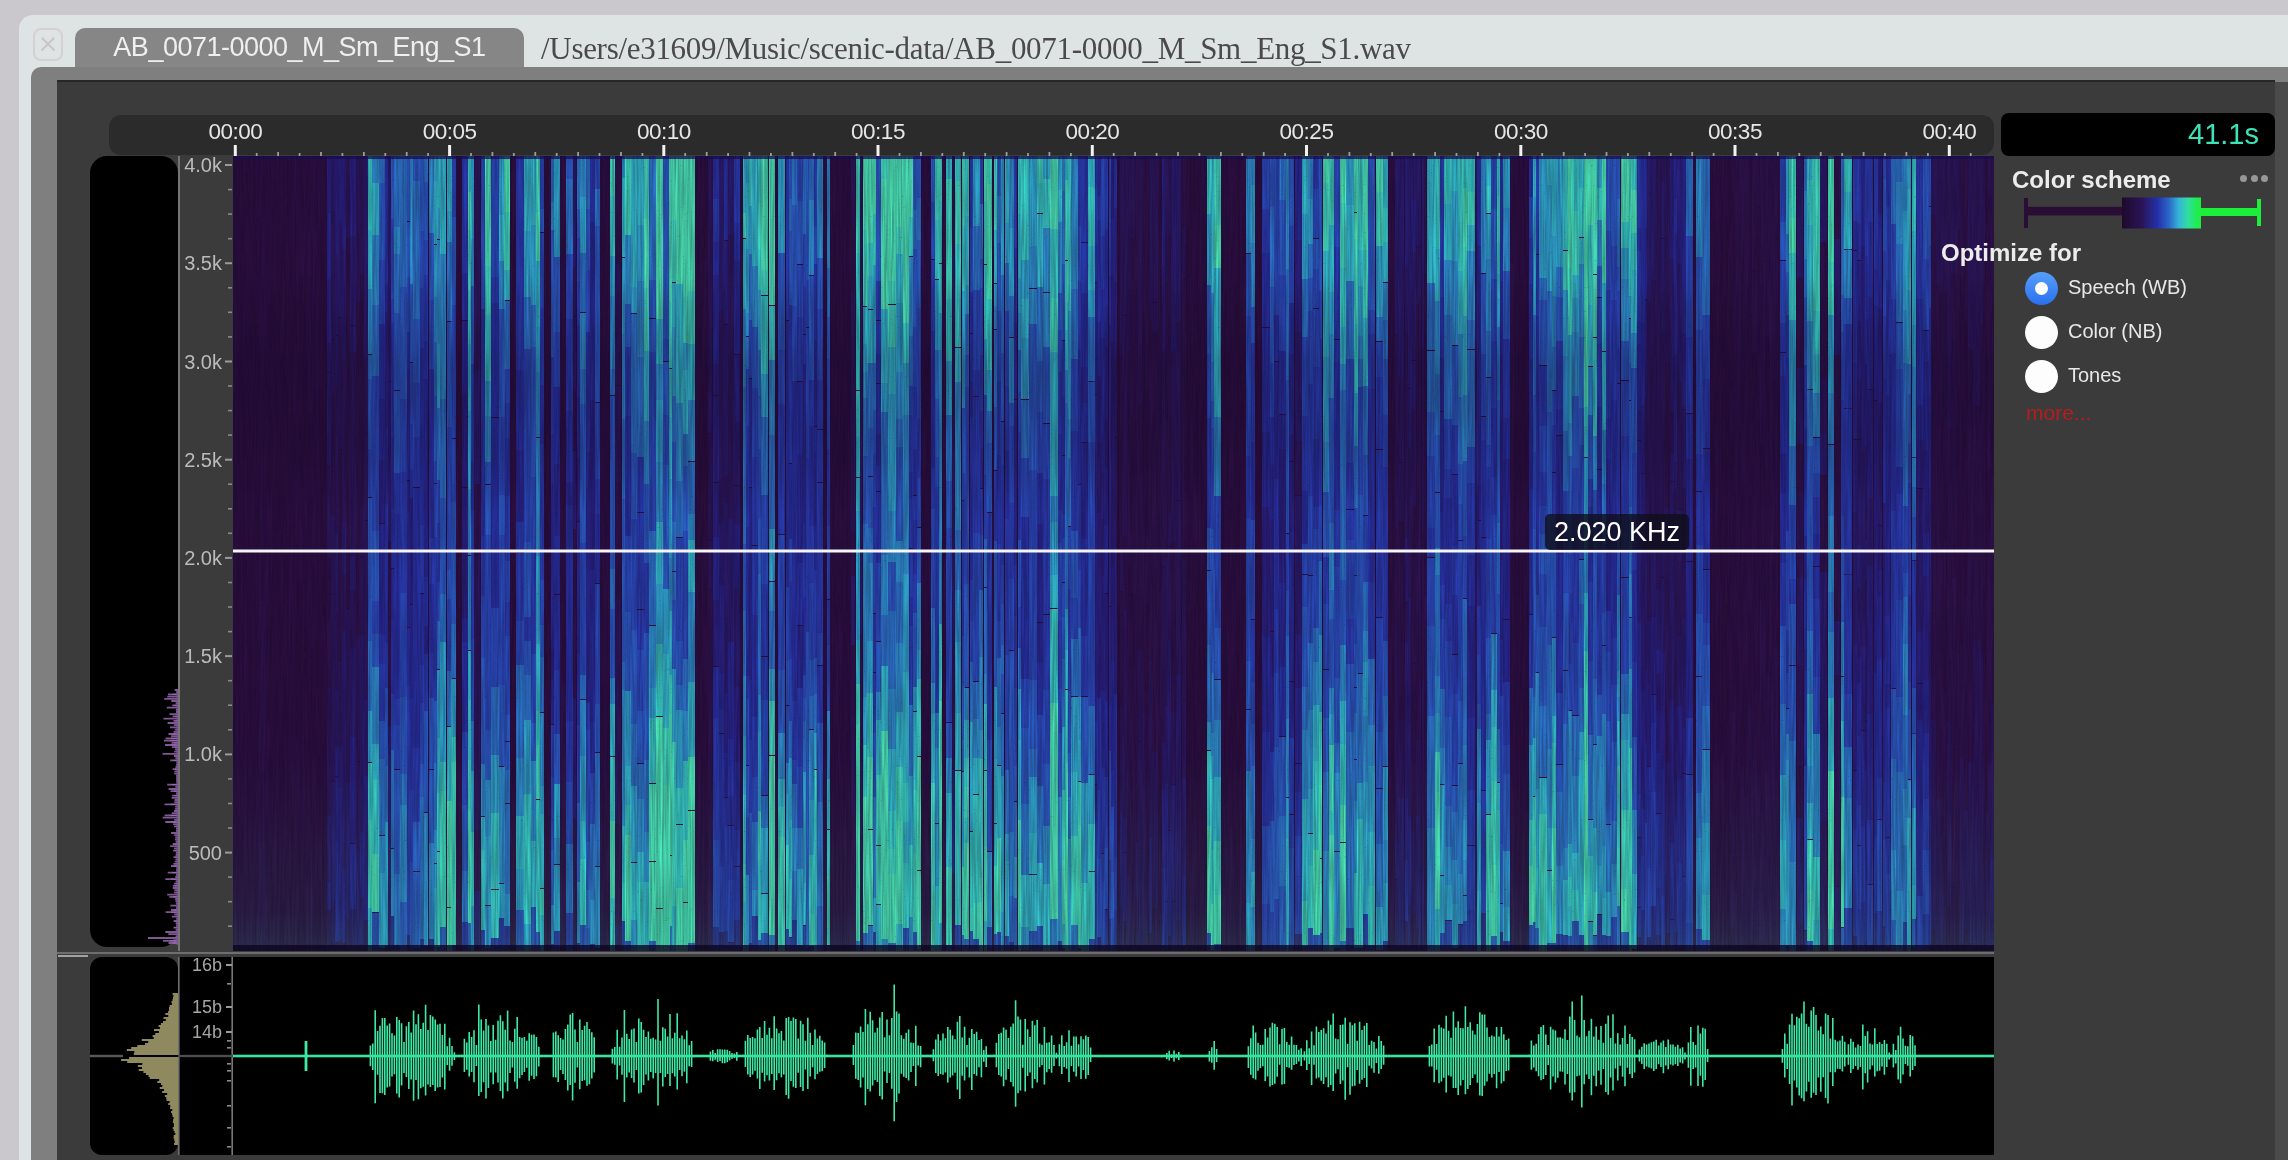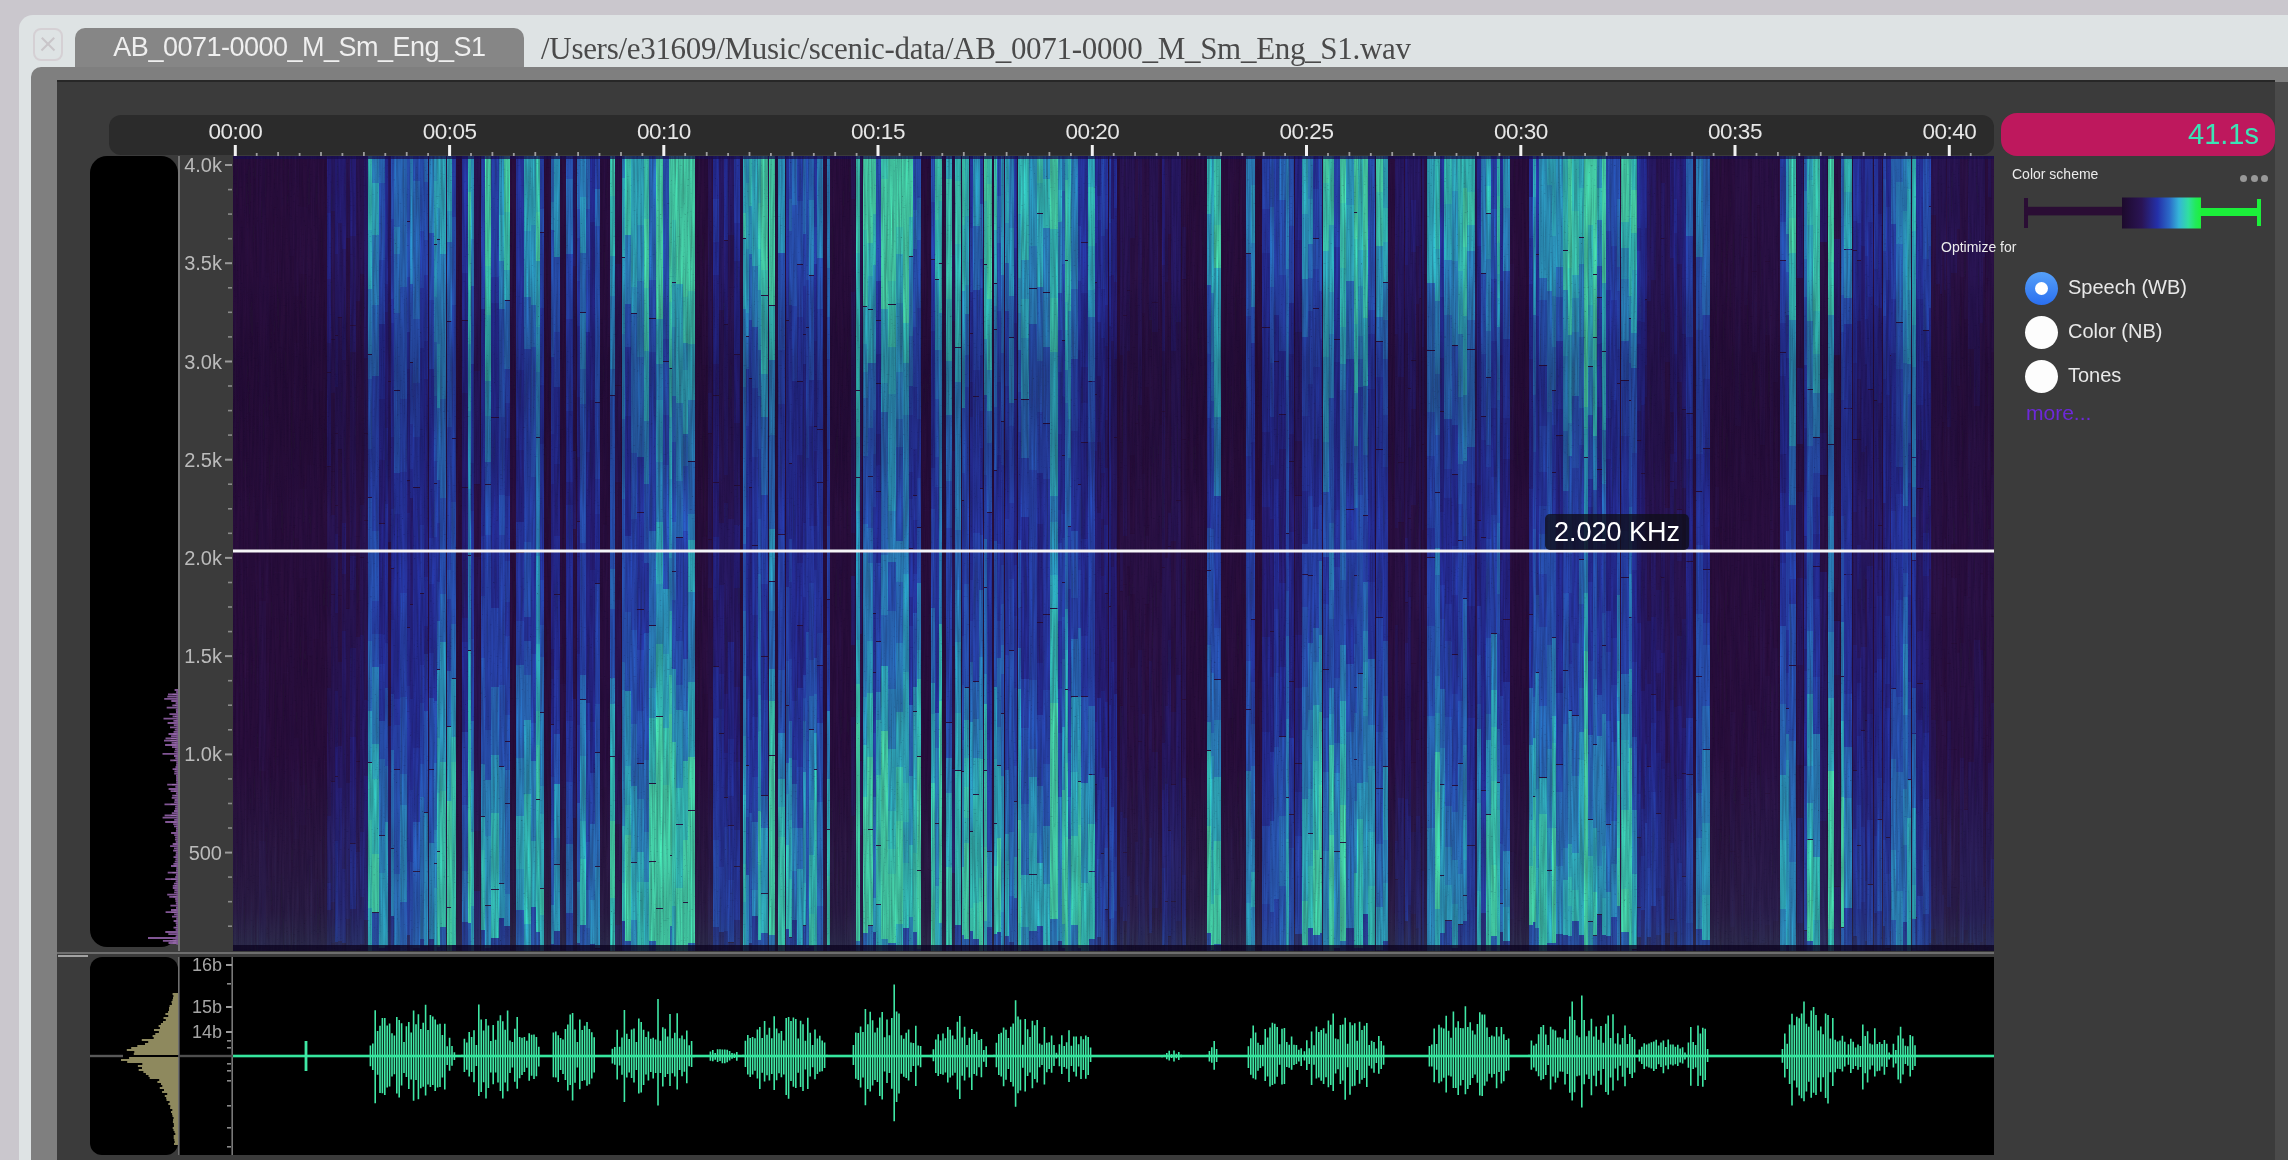--- a/index.html
+++ b/index.html
@@ -12,29 +12,29 @@
 .closebtn:before{transform:rotate(45deg)}
 .closebtn:after{transform:rotate(-45deg)}
 .tab{position:absolute;left:75px;top:28px;width:449px;height:39px;background:#868686;border-radius:10px 10px 0 0;color:#efefef;font-size:27px;letter-spacing:-0.5px;line-height:39px;text-align:center;white-space:nowrap}
 .path{position:absolute;left:541px;top:28px;height:39px;color:#4a4a4a;font-size:31px;letter-spacing:-0.3px;line-height:41px;font-family:Liberation Serif, serif;white-space:nowrap}
 .specpanel{position:absolute;left:90px;top:156px;width:88px;height:791px;background:#000;border-radius:17px}
 .wavepanel{position:absolute;left:90px;top:957px;width:88px;height:198px;background:#000;border-radius:12px}
 .bitsbg{position:absolute;left:178px;top:957px;width:55px;height:198px;background:#000}
 .wavebg{position:absolute;left:233px;top:957px;width:1761px;height:198px;background:#000}
 .divline{position:absolute;left:57px;top:951.5px;width:1937px;height:2px;background:#6e6e6e}
 .divgrip{position:absolute;left:58px;top:955px;width:30px;height:2.4px;background:#a2a2a2}
-.timebox{position:absolute;left:2001px;top:113px;width:274px;height:43px;background:#be185d;border-radius:16px;color:#3ce3b6;font-size:29px;line-height:43px;text-align:right;padding-right:16px}
-.h1{position:absolute;color:#ececec;font-size:14px;font-weight:normal}
+.timebox{position:absolute;left:2001px;top:113px;width:274px;height:43px;background:#000000;border-radius:8px;color:#3ce3b6;font-size:29px;line-height:43px;text-align:right;padding-right:16px}
+.h1{position:absolute;color:#ececec;font-size:24px;font-weight:bold}
 .lbl{position:absolute;color:#e8e8e8;font-size:20px}
 .dots{position:absolute;left:2240px;top:175px;width:30px;height:8px}
 .dot{position:absolute;top:0;width:7px;height:7px;border-radius:50%;background:#989898}
 .radio{position:absolute;left:2024.5px;width:33px;height:33px;border-radius:50%;background:#fdfdfd}
 .radio.on{background:linear-gradient(180deg,#56a0f8,#2a6ff0)}
 .radio.on:after{content:"";position:absolute;left:10px;top:10px;width:13px;height:13px;border-radius:50%;background:#fff}
-.more{position:absolute;left:2026px;top:401px;color:#6d28d9;font-size:21px}
+.more{position:absolute;left:2026px;top:401px;color:#b91c1c;font-size:21px}
 </style></head><body>
 <div class="lightframe"></div>
 <div class="grayframe"></div>
 <div class="darkpanel"></div>
 <div class="rightstrip"></div>
 <div class="closebtn"></div>
 <div class="tab">AB_0071-0000_M_Sm_Eng_S1</div>
 <div class="path">/Users/e31609/Music/scenic-data/AB_0071-0000_M_Sm_Eng_S1.wav</div>
 <div class="specpanel"></div>
 <div class="wavepanel"></div>

